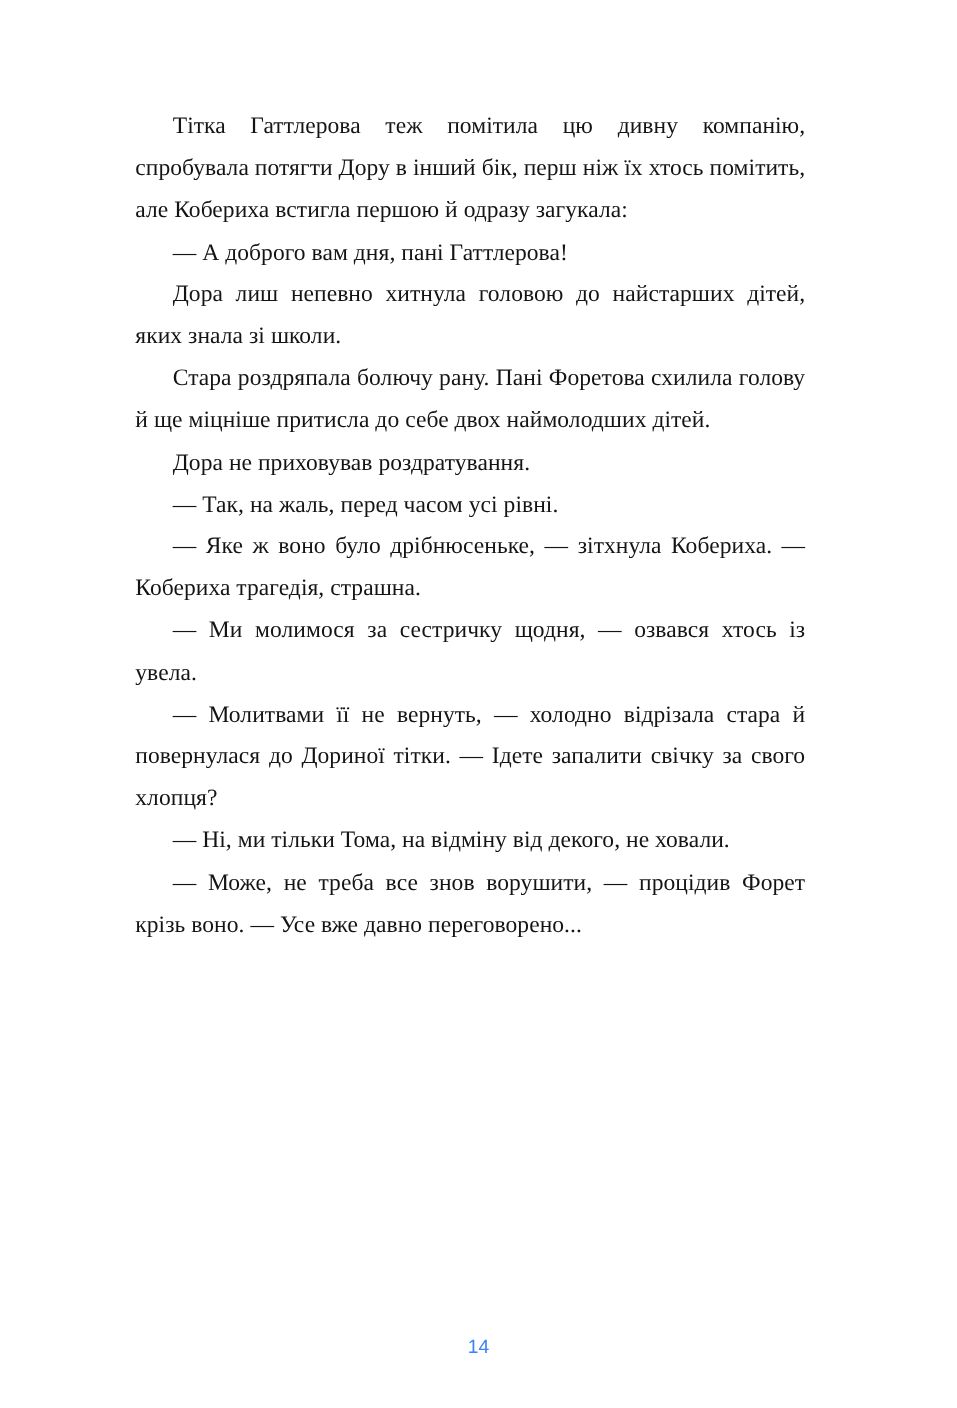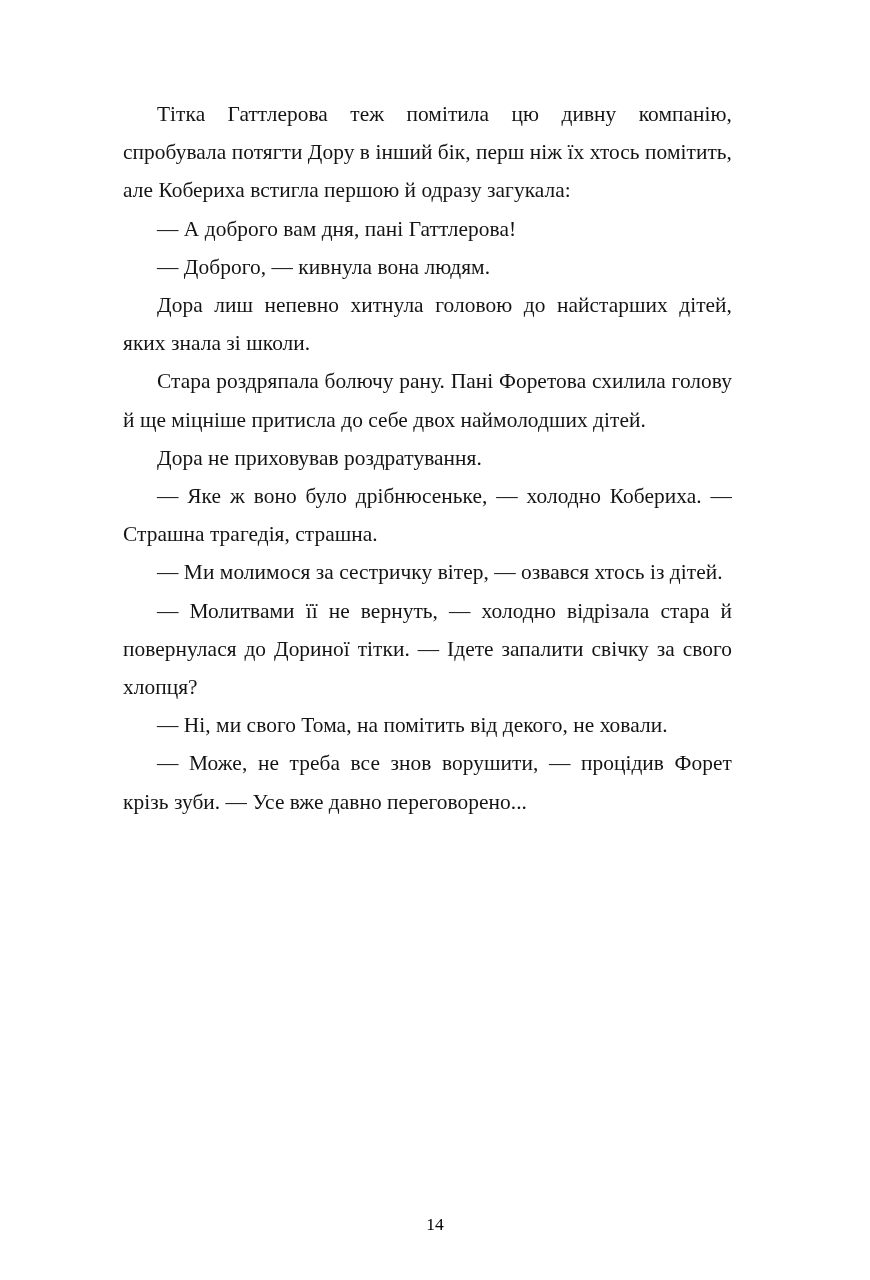--- a/index.html
+++ b/index.html
@@ -36,36 +36,36 @@
     margin: 0;
     text-indent: 34px;
   }
   .page-number {
     position: absolute;
     left: 0;
     right: 0;
     bottom: 45px;
     text-align: center;
     font-size: 17.5px;
-    color: #000000;
-    font-family: Liberation Serif, serif;
+    color: #3b82f6;
+    font-family: Liberation Sans, sans-serif;
   }
 </style>
 </head>
 <body>
 
 <div class="page">
   <div class="body-text">
     <p>Тітка Гаттлерова теж помітила цю дивну компанію, спробувала потягти Дору в інший бік, перш ніж їх хтось помітить, але Кобериха встигла першою й одразу загукала:</p>
     <p>— А доброго вам дня, пані Гаттлерова!</p>
-    <p>— Доброго, — кивнула вона людям.</p>
     <p>Дора лиш непевно хитнула головою до найстарших дітей, яких знала зі школи.</p>
     <p>Стара роздряпала болючу рану. Пані Форетова схилила голову й ще міцніше притисла до себе двох наймолодших дітей.</p>
     <p>Дора не приховував роздратування.</p>
-    <p>— Яке ж воно було дрібнюсеньке, — холодно Кобериха. — Страшна трагедія, страшна.</p>
-    <p>— Ми молимося за сестричку вітер, — озвався хтось із дітей.</p>
+    <p>— Так, на жаль, перед часом усі рівні.</p>
+    <p>— Яке ж воно було дрібнюсеньке, — зітхнула Кобериха. — Кобериха трагедія, страшна.</p>
+    <p>— Ми молимося за сестричку щодня, — озвався хтось із увела.</p>
     <p>— Молитвами її не вернуть, — холодно відрізала стара й повернулася до Дориної тітки. — Ідете запалити свічку за свого хлопця?</p>
-    <p>— Ні, ми свого Тома, на помітить від декого, не ховали.</p>
-    <p>— Може, не треба все знов ворушити, — процідив Форет крізь зуби. — Усе вже давно переговорено...</p>
+    <p>— Ні, ми тільки Тома, на відміну від декого, не ховали.</p>
+    <p>— Може, не треба все знов ворушити, — процідив Форет крізь воно. — Усе вже давно переговорено...</p>
   </div>
 </div>
 
 <div class="page-number">14</div>
 
 </body></html>

